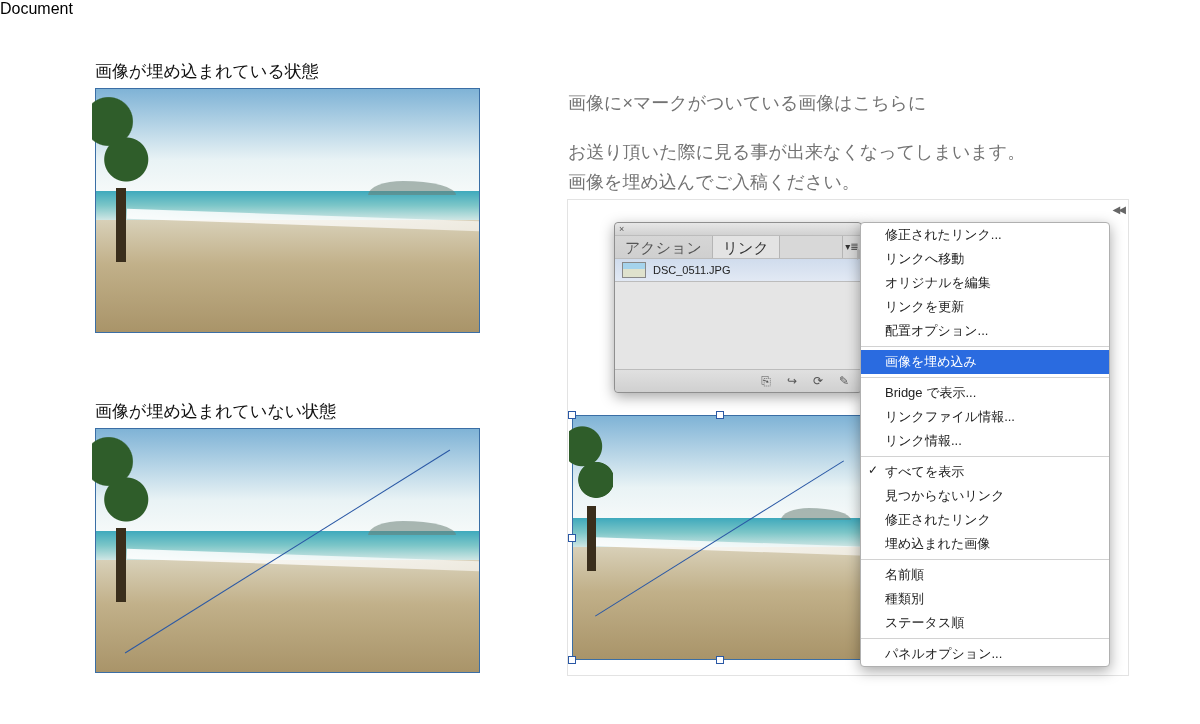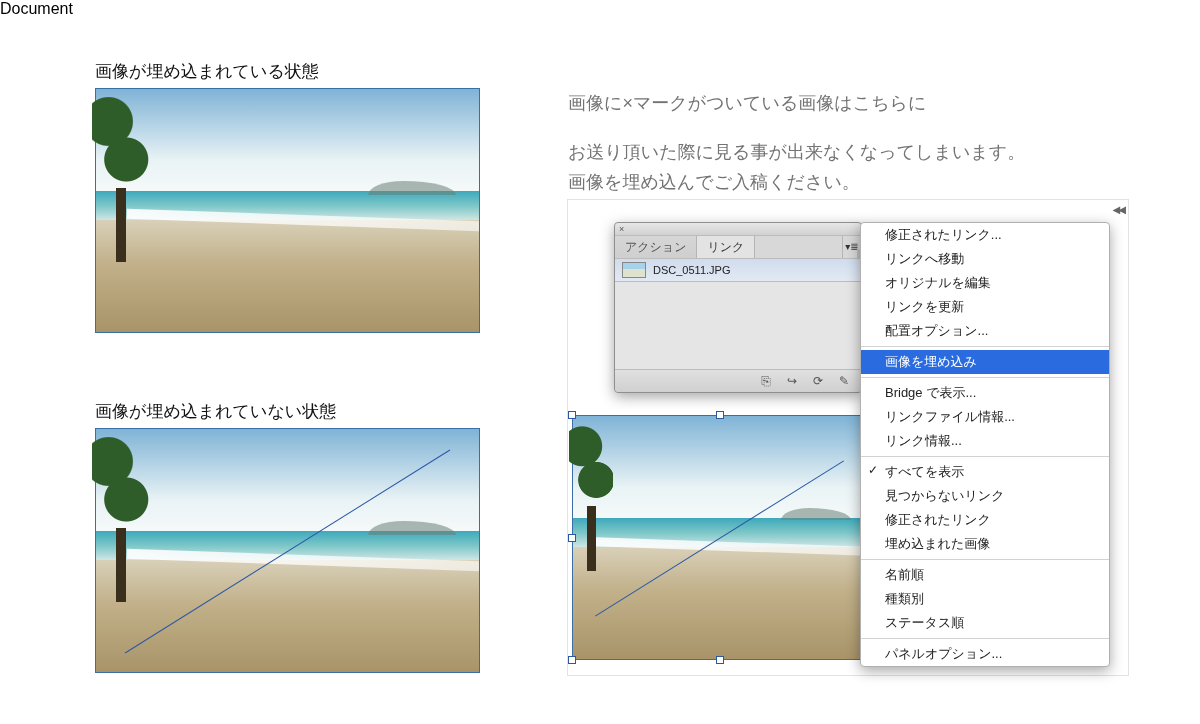--- a/index.html
+++ b/index.html
@@ -116,21 +116,21 @@
   }
   .pal-head {
     height:12px; border-bottom:1px solid #bcbcbc;
     background:linear-gradient(#e7e7e7,#d1d1d1);
     border-radius:4px 4px 0 0;
     position:relative;
   }
   .pal-x { position:absolute; left:4px; top:1px; font-size:9px; color:#555; }
   .tabs { display:flex; background:#d8d8d8; height:22px; }
   .tab {
-    font-size:12px; padding:3px 10px 16px 10px; color:#333;
+    font-size:15px; padding:3px 10px 16px 10px; color:#333;
     border-right:1px solid #b5b5b5;
   }
   .tab.inactive { background:linear-gradient(#d6d6d6,#cfcfcf); color:#555; }
   .tab.active { background:#e3e3e3; }
   .palmenu { margin-left:auto; width:18px; text-align:center; font-size:10px; color:#333; padding-top:5px; border-left:1px solid #b5b5b5;}
   .linklist {
     background:#e5e5e5; height:110px; border-top:1px solid #bcbcbc;
   }
   .linkrow {
     display:flex; align-items:center; height:22px;

